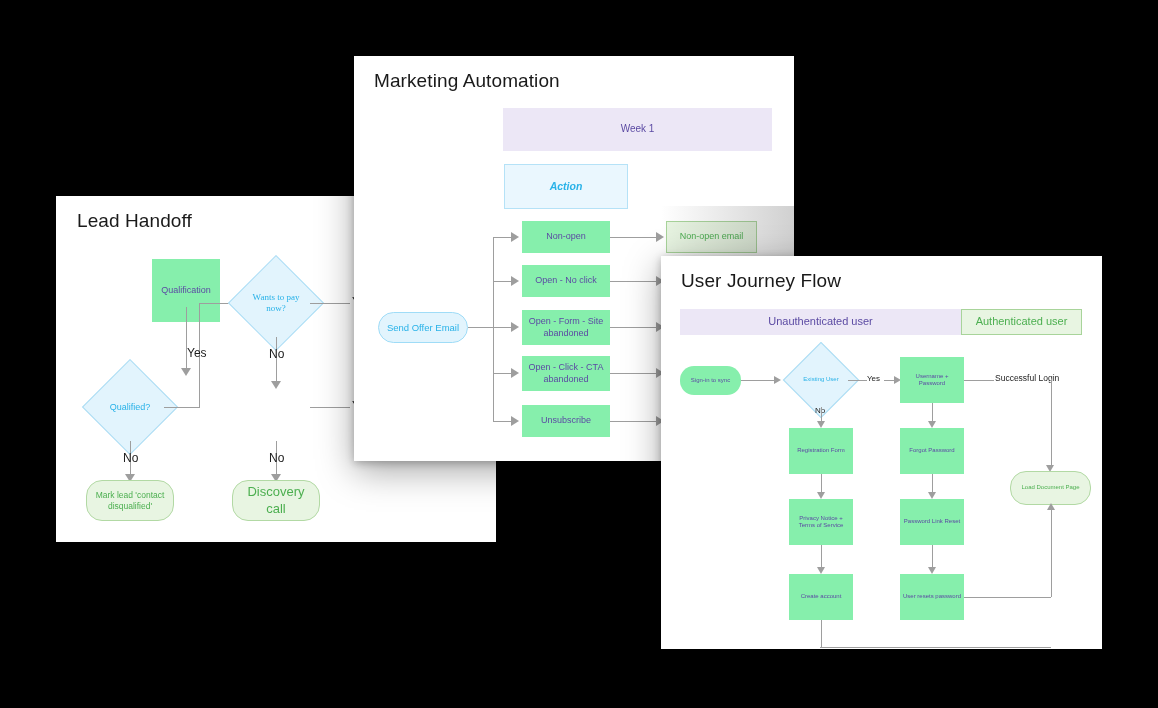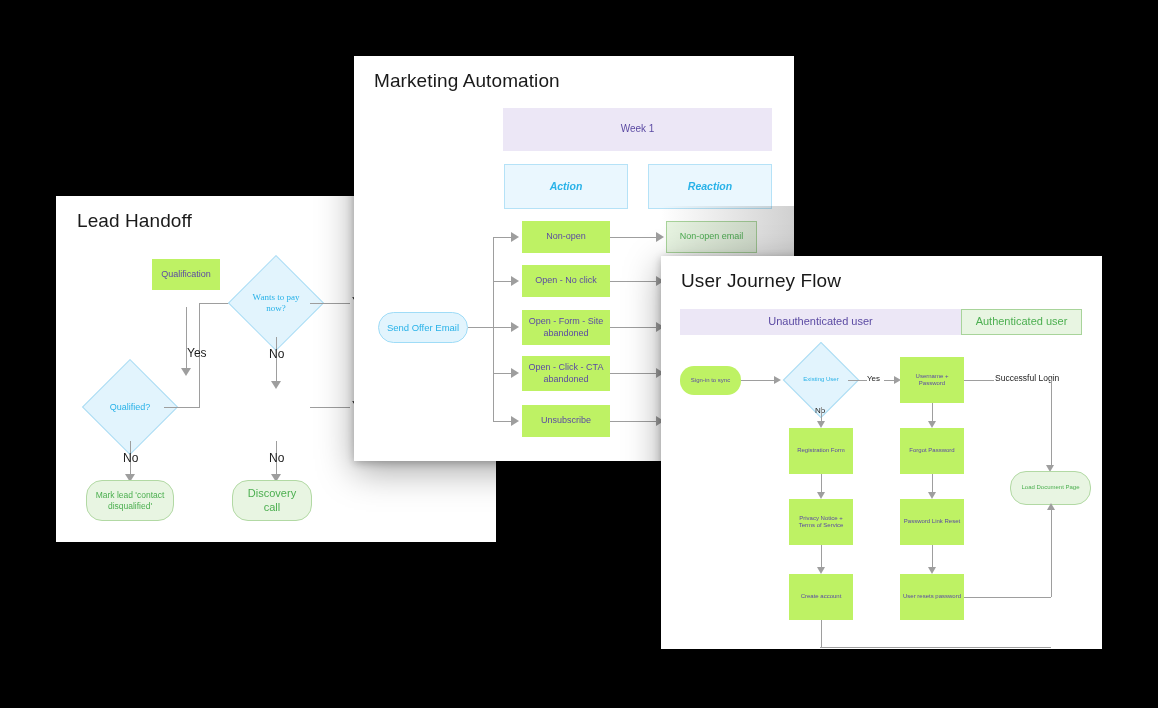--- a/index.html
+++ b/index.html
@@ -8,21 +8,21 @@
   .stage{position:absolute;left:0;top:0;width:1158px;height:708px;background:#000;}
 
   .card{position:absolute;background:#ffffff;box-shadow:0 10px 34px rgba(0,0,0,.35),0 2px 8px rgba(0,0,0,.25);}
   #card-lead{left:56px;top:196px;width:440px;height:346px;}
   #card-marketing{left:354px;top:56px;width:440px;height:405px;}
   #card-journey{left:661px;top:256px;width:441px;height:393px;}
 
   .card-title{position:absolute;font-size:19px;color:#1a1a1a;font-weight:400;letter-spacing:.1px;white-space:nowrap;}
 
   .node{position:absolute;box-sizing:border-box;display:flex;align-items:center;justify-content:center;text-align:center;line-height:1.25;}
-  .n-purple{background:#bef264;color:#5b4aa3;}
+  .n-purple{background:#86efac;color:#5b4aa3;}
   .n-purple-b{background:#ece7f6;color:#5b4aa3;}
   .n-green{background:#e8f5e2;border:1px solid #a8d49a;color:#4caf50;}
   .n-greenpill{background:#e8f5e2;border:1px solid #b2d9a4;color:#4caf50;border-radius:16px;}
   .n-bluepill{background:#e2f4fd;border:1px solid #9fdcf7;color:#29b2e8;border-radius:20px;}
   .n-bluebox{background:#eaf7fe;border:1px solid #b5e2f7;color:#29b2e8;font-style:italic;font-weight:bold;}
   .diamond{position:absolute;}
   .diamond .dshape{position:absolute;left:0;top:0;width:100%;height:100%;
       background:#e2f4fd;border:1px solid #a9dcf4;
       transform:rotate(45deg);box-sizing:border-box;}
   .diamond .dlabel{position:absolute;left:0;top:0;width:100%;height:100%;
@@ -42,21 +42,21 @@
   .castshadow{position:absolute;pointer-events:none;}
 </style>
 </head>
 <body>
 
 <div class="stage">
 
   <div class="card" id="card-lead">
     <div class="card-title" style="left:21px;top:14px;">Lead Handoff</div>
 
-    <div class="node n-purple" style="left:96px;top:63px;width:68px;height:31px;font-size:9px;">Qualification</div>
+    <div class="node n-purple" style="left:96px;top:63px;width:68px;height:63px;font-size:9px;">Qualification</div>
 
     <div class="ln v" style="left:129.5px;top:111px;height:62px;"></div>
     <div class="arrow d" style="left:125px;top:172px;"></div>
 
     <div class="diamond" style="left:40px;top:177px;width:68px;height:68px;">
       <div class="dshape"></div>
       <div class="dlabel" style="font-size:9px;">Qualified?</div>
     </div>
 
     <div class="ln h" style="left:108px;top:210.5px;width:36px;"></div>
@@ -82,33 +82,32 @@
 
     <div class="ln v" style="left:73.5px;top:245px;height:34px;"></div>
     <div class="arrow d" style="left:69px;top:278px;"></div>
     <div class="elabel" style="left:67px;top:255px;font-size:12px;">No</div>
 
     <div class="ln v" style="left:219.5px;top:245px;height:34px;"></div>
     <div class="arrow d" style="left:215px;top:278px;"></div>
     <div class="elabel" style="left:213px;top:255px;font-size:12px;">No</div>
 
     <div class="node n-greenpill" style="left:30px;top:284px;width:88px;height:41px;font-size:8.5px;padding:0 6px;">Mark lead 'contact disqualified'</div>
-    <div class="node n-greenpill" style="left:176px;top:284px;width:80px;height:41px;font-size:11px;padding:0 6px;">Discovery call</div>
+    <div class="node n-greenpill" style="left:176px;top:284px;width:88px;height:41px;font-size:13px;padding:0 6px;">Discovery call</div>
 
     <div class="castshadow" style="left:298px;top:0;width:142px;height:265px;
          background:linear-gradient(to left, rgba(60,60,60,.26), rgba(120,120,120,.0) 62%);"></div>
   </div>
 
   <div class="card" id="card-marketing">
     <div class="card-title" style="left:20px;top:14px;">Marketing Automation</div>
 
     <div class="node n-purple-b" style="left:149px;top:52px;width:269px;height:43px;font-size:10px;">Week 1</div>
 
     <div class="node n-bluebox" style="left:150px;top:108px;width:124px;height:45px;font-size:10.5px;">Action</div>
-    <div class="node n-bluebox" style="left:294px;top:108px;width:124px;height:45px;font-size:10.5px;">Reaction</div>
 
     <div class="node n-bluepill" style="left:24px;top:256px;width:90px;height:31px;font-size:9.5px;">Send Offer Email</div>
 
     <div class="ln h" style="left:114px;top:270.5px;width:26px;"></div>
     <div class="ln v" style="left:139px;top:181px;height:185px;"></div>
 
     <div class="ln h" style="left:139px;top:180.5px;width:20px;"></div>
     <div class="arrow r" style="left:157px;top:176px;"></div>
     <div class="ln h" style="left:139px;top:224.5px;width:20px;"></div>
     <div class="arrow r" style="left:157px;top:220px;"></div>

